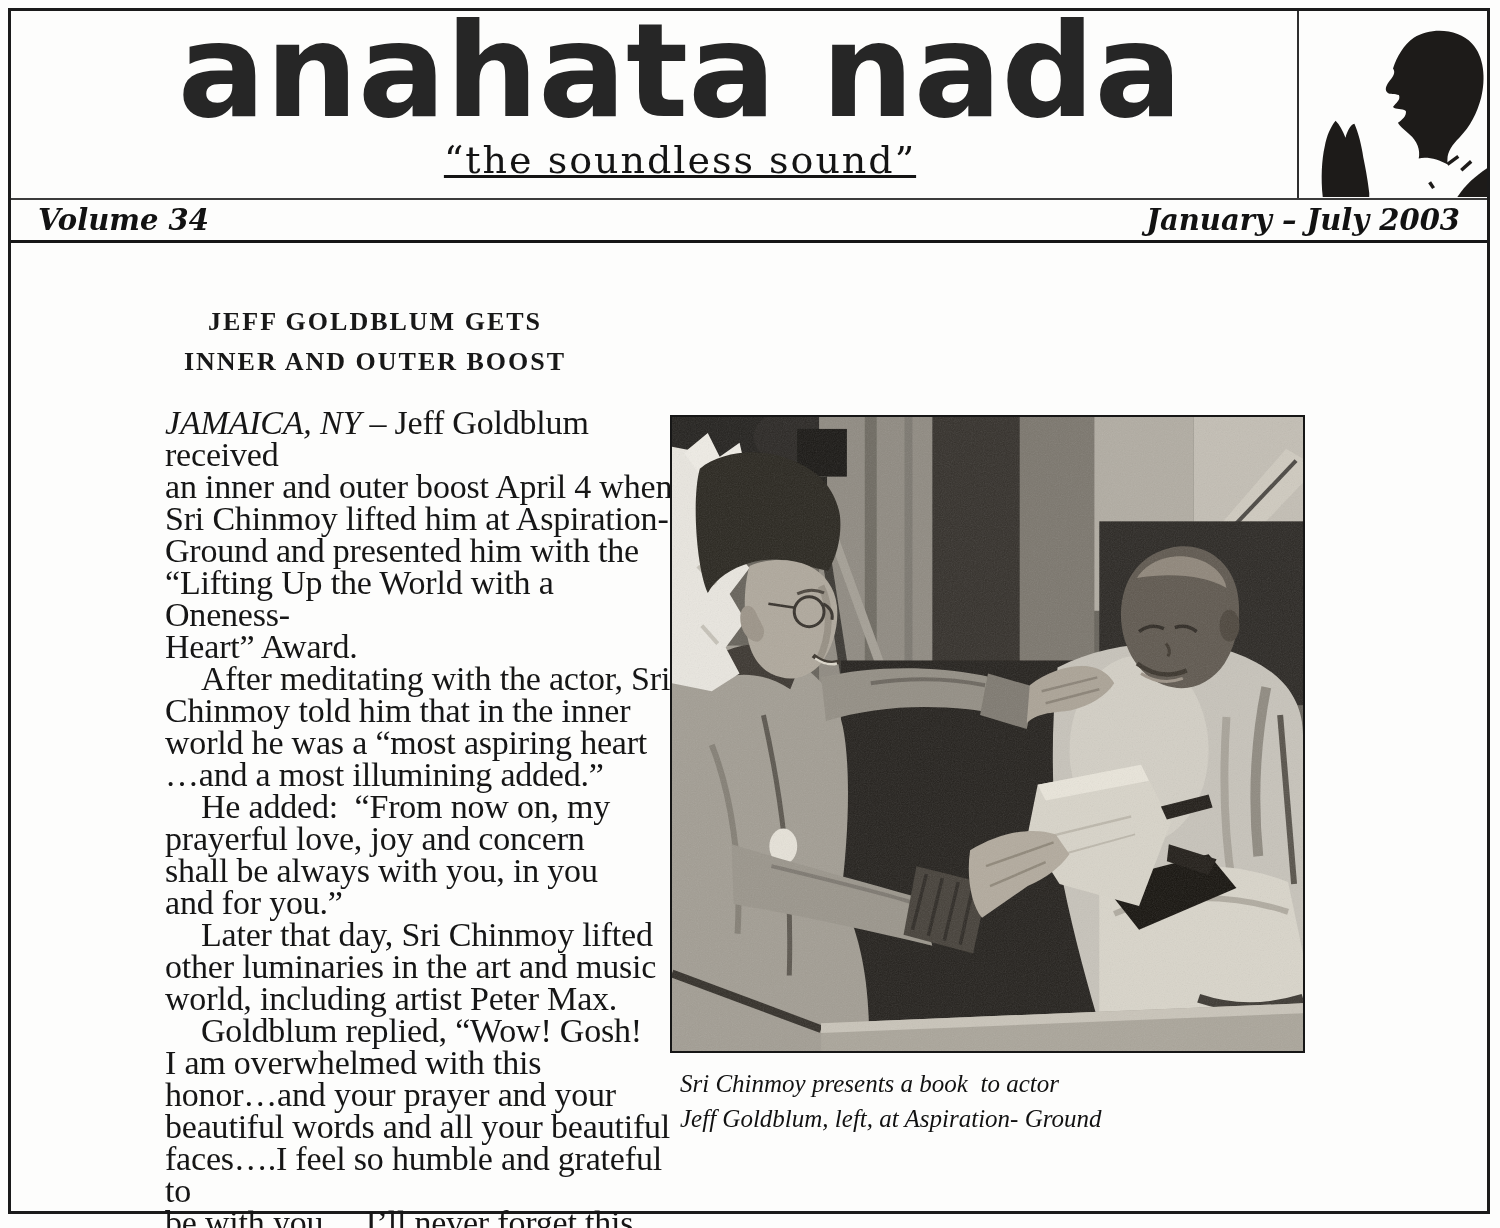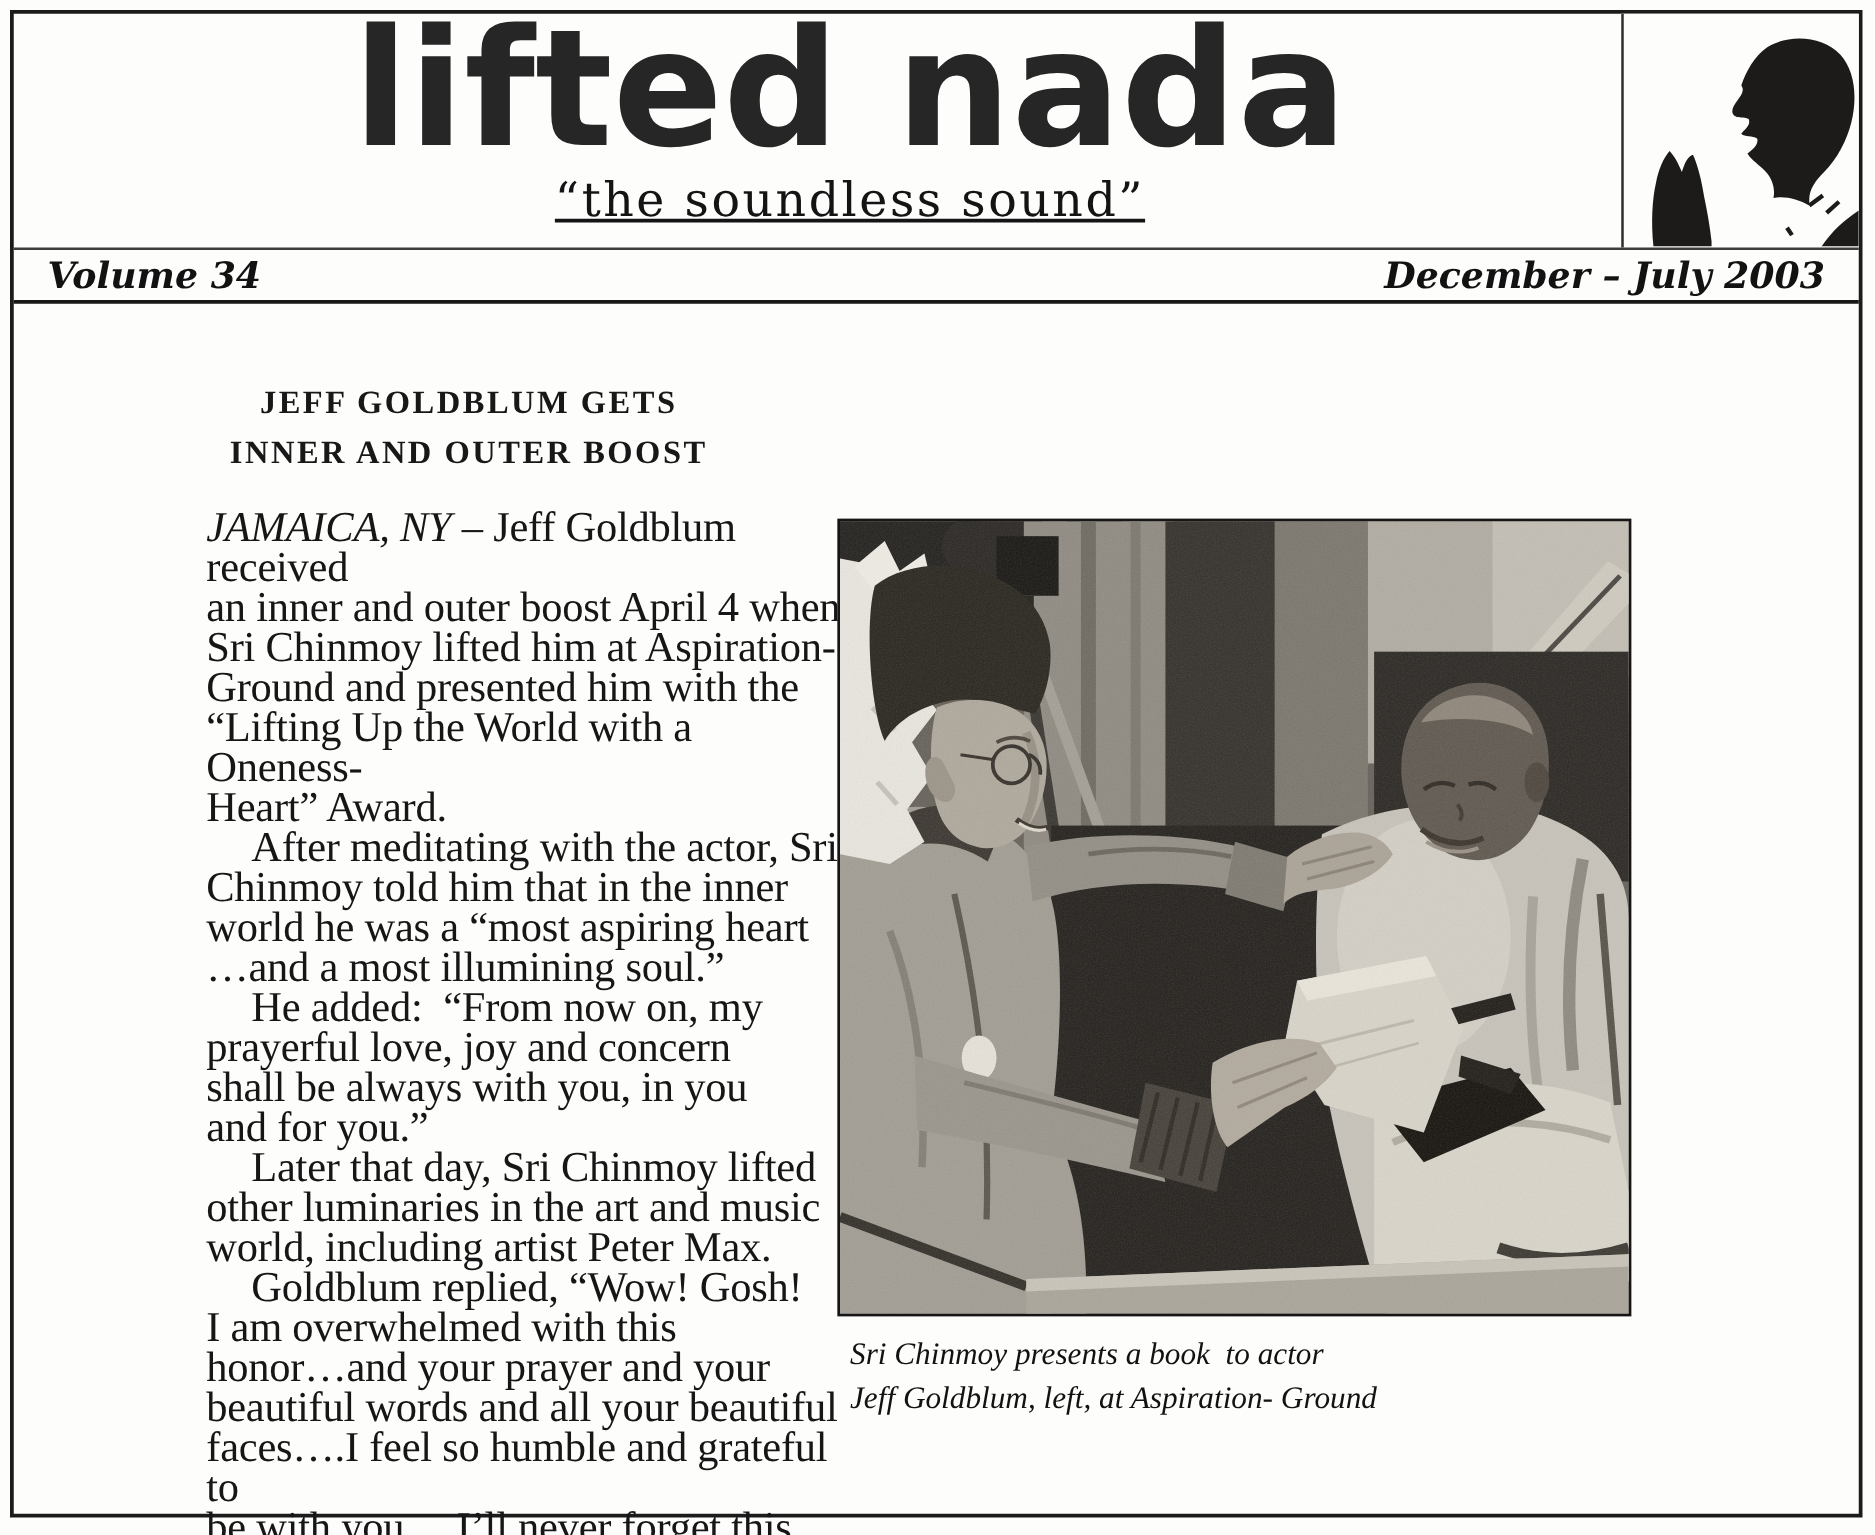--- a/index.html
+++ b/index.html
@@ -73,58 +73,58 @@
   }
 </style>
 </head>
 <body>
 
 <div class="page">
   <div class="frame"></div>
 
   <header>
     <div class="masthead-left">
-      <h1 class="m-title">lifted nada</h1>
+      <h1 class="m-title">anahata nada</h1>
       <div class="m-sub">“the soundless sound”</div>
     </div>
     <div class="logo-box">
       <svg viewBox="0 0 190 187" aria-hidden="true">
 
         <path fill="#1d1b19" d="M116,26 C134,15 161,17 175,32 C187,45 189,67 184,87 C180,102 173,116 162,127 C155,134 150,141 150,149 L150,154 C141,149 130,146 121,148 C123,139 119,130 112,124 C108,120 102,116 100,112 C104,109 109,105 108,100 C104,97 98,99 95,96 C98,92 103,89 101,84 C97,82 92,84 89,81 C86,78 89,73 92,69 C95,65 98,61 95,57 C99,45 106,33 116,26 Z"></path>
 
         <path fill="#1d1b19" d="M37,110 C41,114 44,120 47,127 C49,120 52,114 56,113 C60,122 63,134 65,147 C68,161 70,174 71,183 L71,187 L24,187 C22,168 23,149 26,136 C28,125 32,116 37,110 Z"></path>
 
         <path d="M150,154 l11,-8" stroke="#1d1b19" stroke-width="3.5" fill="none"></path>
         <path d="M164,160 l10,-9" stroke="#1d1b19" stroke-width="3.5" fill="none"></path>
         <path d="M132,172 l4,6" stroke="#1d1b19" stroke-width="3.5" fill="none"></path>
 
         <path fill="#1d1b19" d="M190,158 C178,166 168,175 160,187 L190,187 Z"></path>
       </svg>
     </div>
   </header>
 
   <div class="band">
     <span>Volume 34</span>
-    <span>December – July 2003</span>
+    <span>January – July 2003</span>
   </div>
 
   <article>
     <h2 class="headline">JEFF GOLDBLUM GETS
 INNER AND OUTER BOOST</h2>
     <div class="bodycol">
       <p class="lead"><em>JAMAICA, NY </em><span>– Jeff Goldblum received
 an inner and outer boost April 4 when
 Sri Chinmoy lifted him at Aspiration-
 Ground and presented him with the
 “Lifting Up the World with a Oneness-
 Heart” Award.</span></p>
       <p class="ind">After meditating with the actor, Sri
 Chinmoy told him that in the inner
 world he was a “most aspiring heart
-…and a most illumining soul.”</p>
+…and a most illumining added.”</p>
       <p class="ind">He added:&nbsp; “From now on, my
 prayerful love, joy and concern
 shall be always with you, in you
 and for you.”</p>
       <p class="ind">Later that day, Sri Chinmoy lifted
 other luminaries in the art and music
 world, including artist Peter Max.</p>
       <p class="ind">Goldblum replied, “Wow! Gosh!
 I am overwhelmed with this
 honor…and your prayer and your

